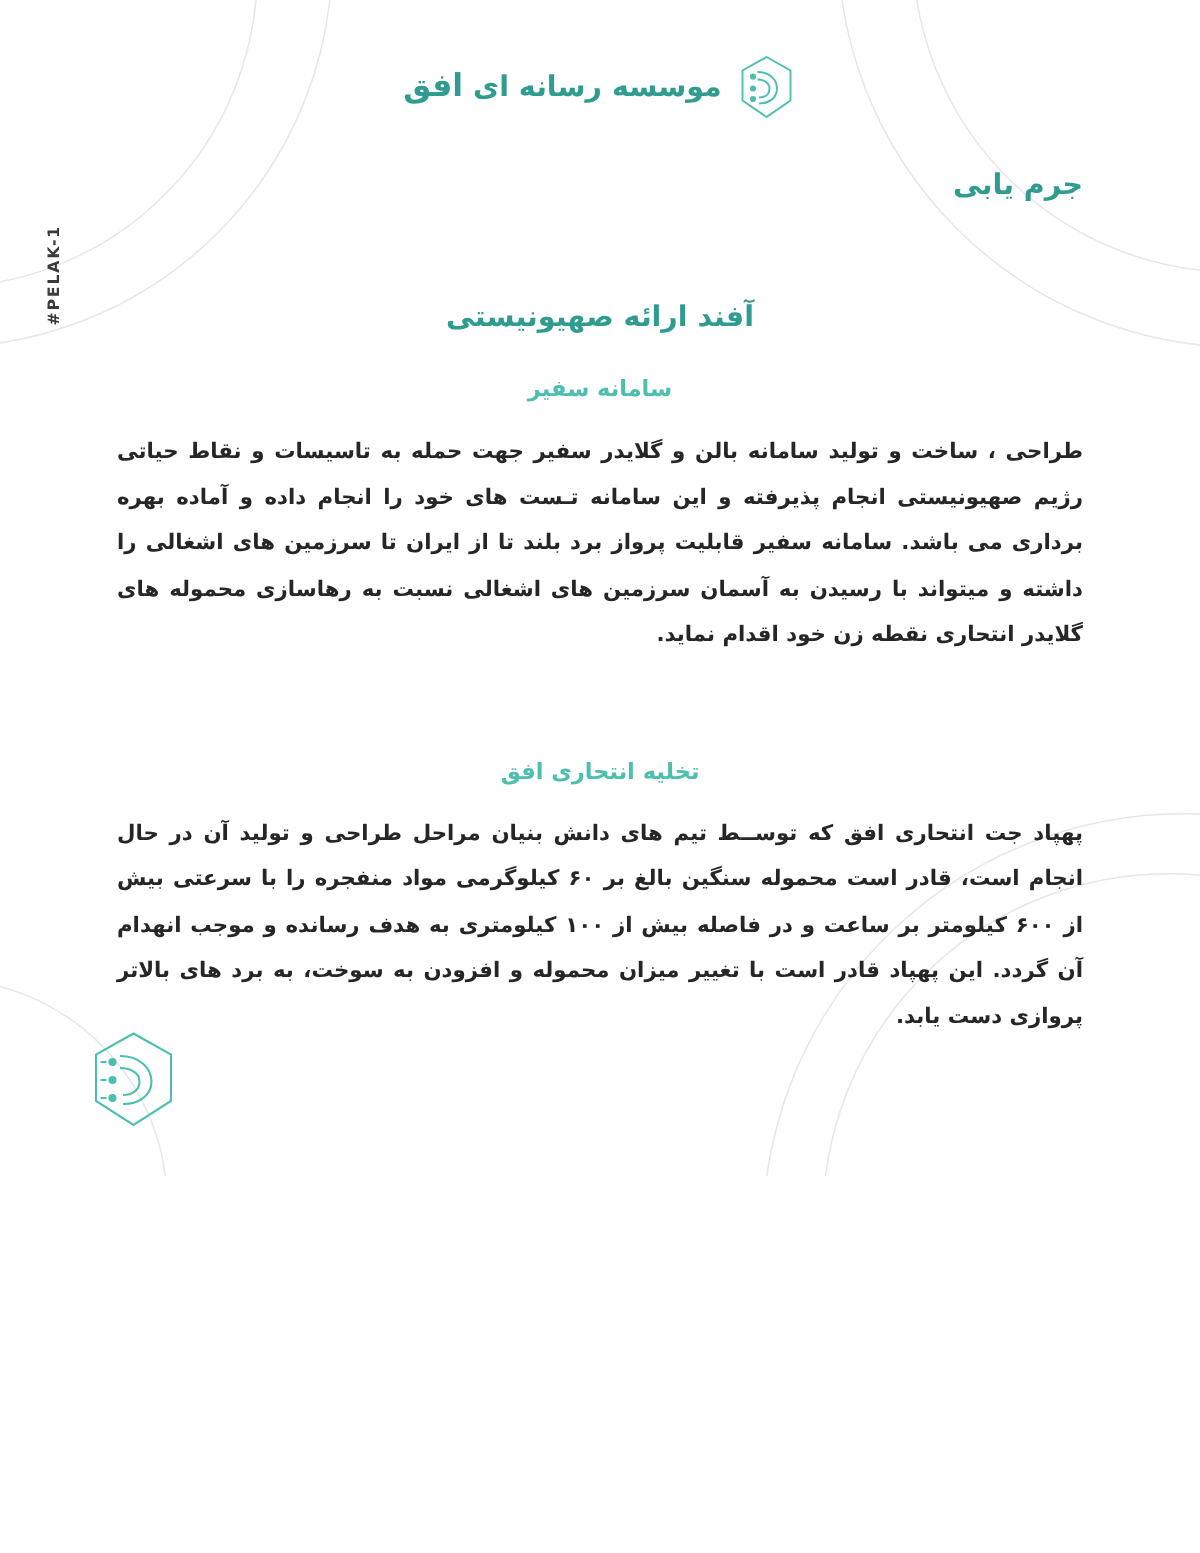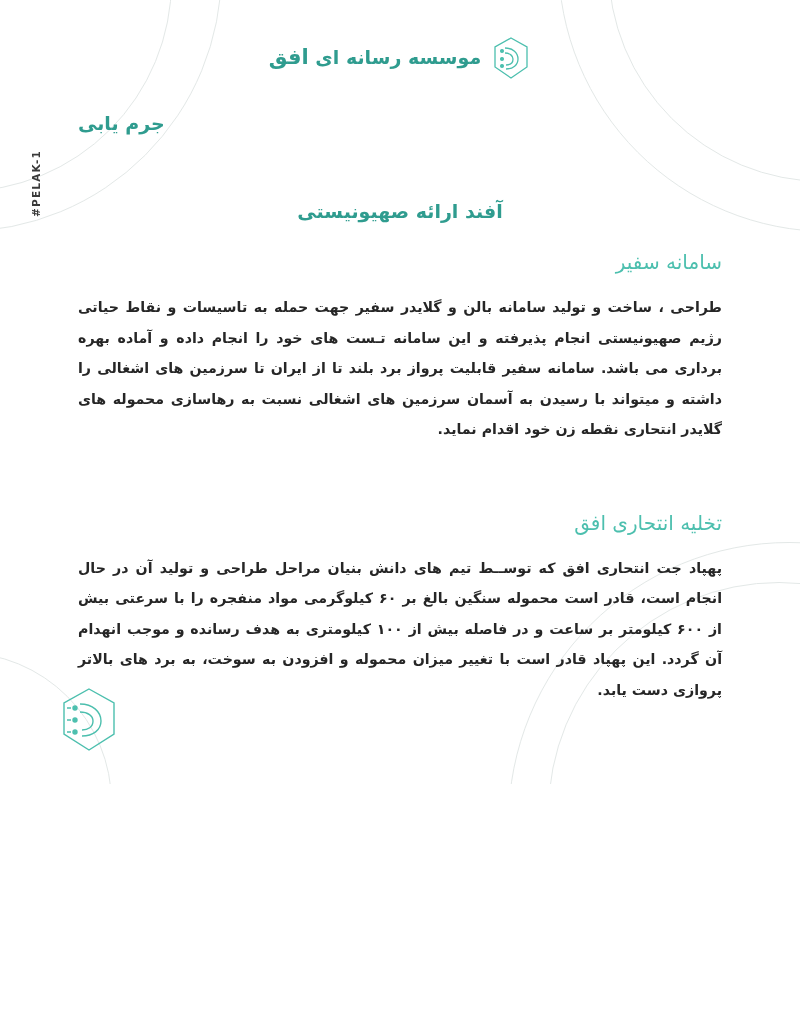--- a/index.html
+++ b/index.html
@@ -87,37 +87,37 @@
     position: relative;
     padding: 0 78px 0 78px;
     direction: rtl;
     text-align: right;
   }
 
   h1.section-title {
     color: #2f9c8f;
     font-size: 19px;
     font-weight: bold;
-    text-align: left;
+    text-align: right;
     margin: 34px 0 26px 0;
   }
 
   h2.section-title-2 {
     color: #2f9c8f;
     font-size: 19px;
     font-weight: bold;
     text-align: center;
     margin: 66px 0 28px 0;
   }
 
   h3.sub-title {
     color: #4cbfae;
-    font-size: 20px;
-    font-weight: normal;
-    text-align: right;
+    font-size: 15px;
+    font-weight: bold;
+    text-align: center;
     margin: 0 0 18px 0;
   }
 
   p.body-text {
     font-size: 14.2px;
     line-height: 2.15;
     text-align: justify;
     text-align-last: right;
     margin: 0;
     color: #262626;

